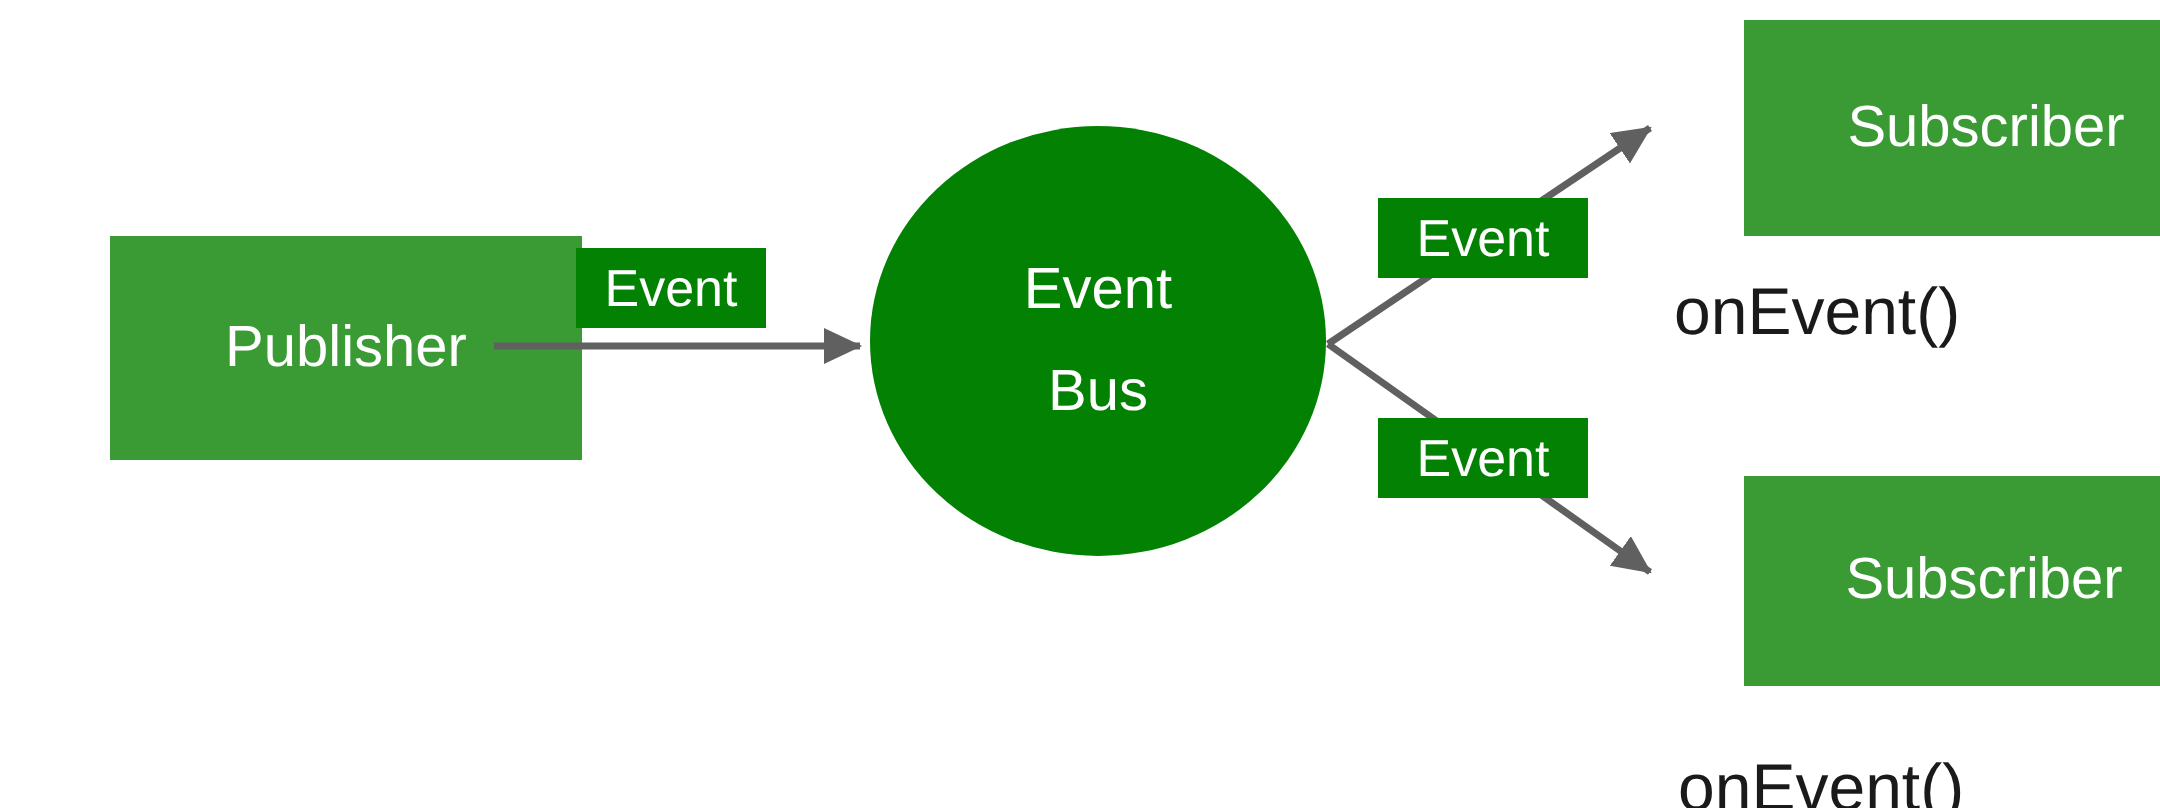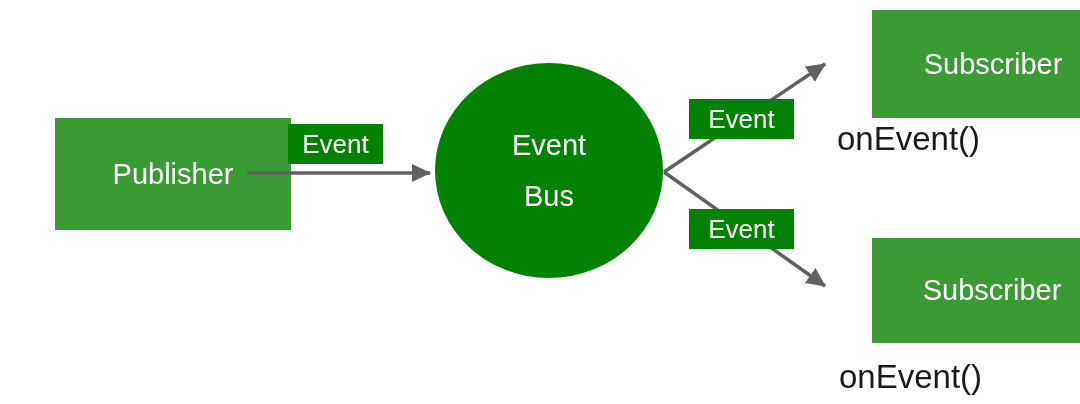--- a/index.html
+++ b/index.html
@@ -49,20 +49,21 @@
   }
   .badge-publisher{left:288px;top:124px;width:95px;height:40px;}
   .badge-sub-top{left:689px;top:99px;width:105px;height:40px;}
   .badge-sub-bottom{left:689px;top:209px;width:105px;height:40px;}
   .method-label{
     position:absolute;
     color:var(--text-dark);
     font-size:33px;
     z-index:2;
     white-space:nowrap;
+    margin-top:17px;
   }
   .post-label{left:276px;top:185px;width:130px;text-align:center;}
   .onevent-top{left:837px;top:120px;}
   .onevent-bottom{left:839px;top:358px;}
   .arrows{
     position:absolute;left:0;top:0;width:1080px;height:404px;
     z-index:3;pointer-events:none;
   }
   .arrows line{stroke:var(--arrow-gray);stroke-width:3.5;}
   .arrows marker path{fill:var(--arrow-gray);}

